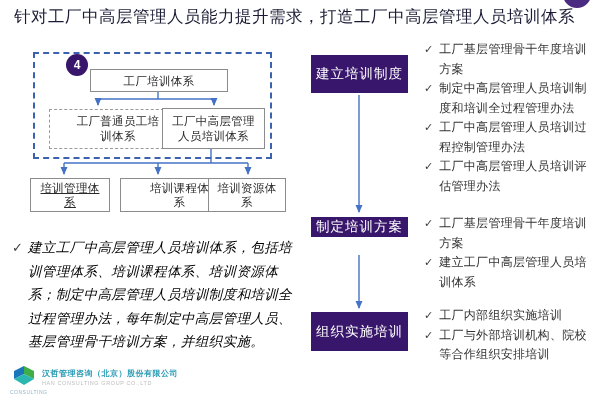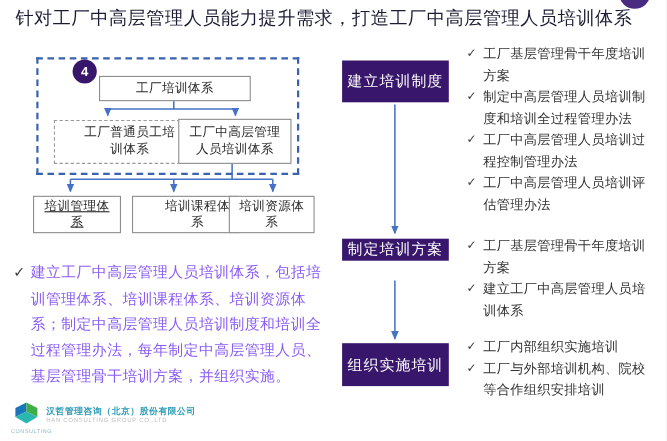--- a/index.html
+++ b/index.html
@@ -43,21 +43,21 @@
   .box-sub{top:178px;height:32px;padding:0 6px;}
   .box-sub1{left:30px;width:66px;text-decoration:underline;}
   .box-sub2{left:120px;width:61px;padding-left:28px;}
   .box-sub3{left:208px;width:64px;}
   
   .note{
     position:absolute;left:12px;top:236px;width:296px;display:flex;align-items:flex-start;
   }
   .note .chk{font-size:13px;color:#3d3d3d;margin-right:5px;line-height:23.5px;flex:none;}
   .note .ntxt{
-    font-size:13.5px;letter-spacing:0.4px;line-height:23.5px;color:#8b5cf6;width:276px;
+    font-size:13.5px;letter-spacing:0.4px;line-height:23.5px;color:#000000;width:276px;font-style:italic;
   }
   
   .step{
     position:absolute;left:311px;width:97px;background:#38166b;color:#ffffff;
     font-weight:normal;font-size:13.5px;letter-spacing:1px;
     display:flex;align-items:center;justify-content:center;
   }
   .step1{top:55px;height:38px;}
   .step2{top:217px;height:20px;}
   .step3{top:312px;height:39px;}

